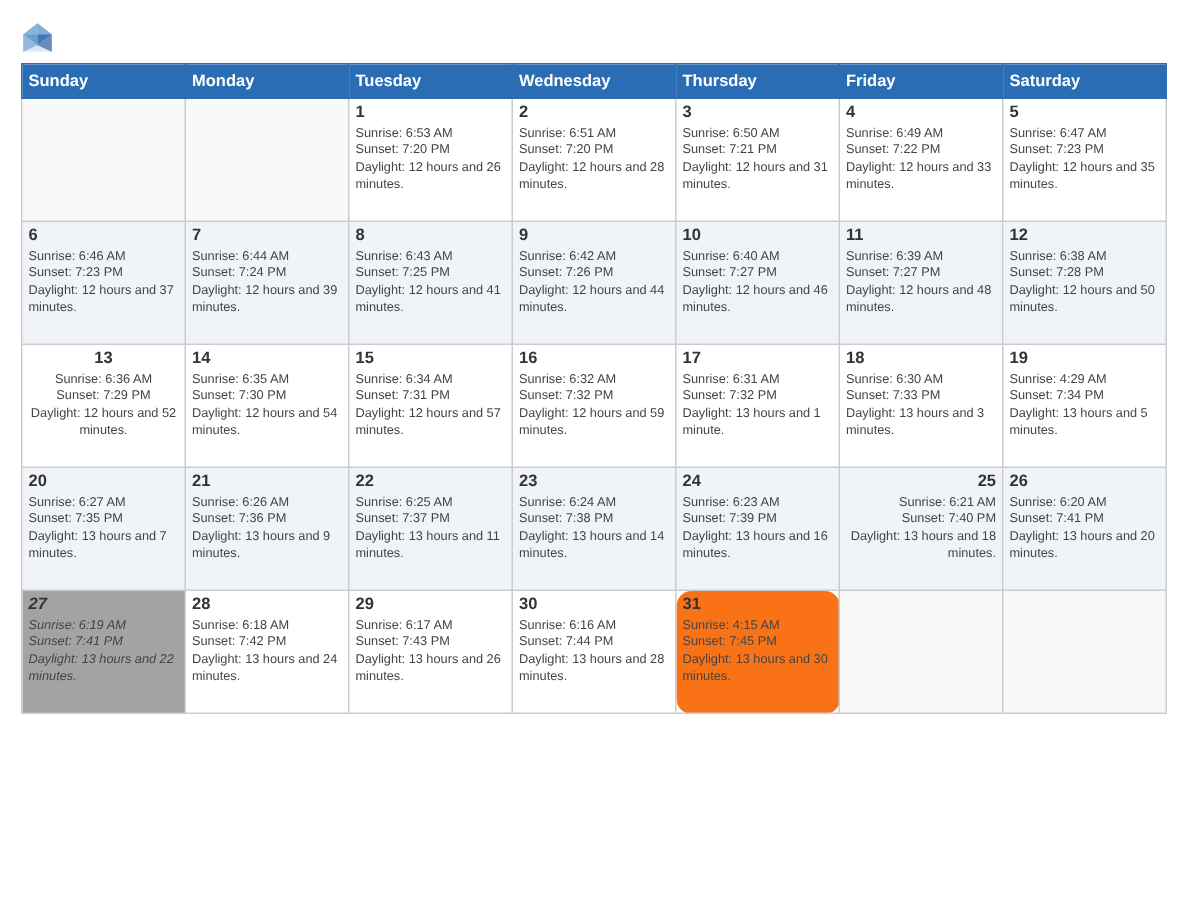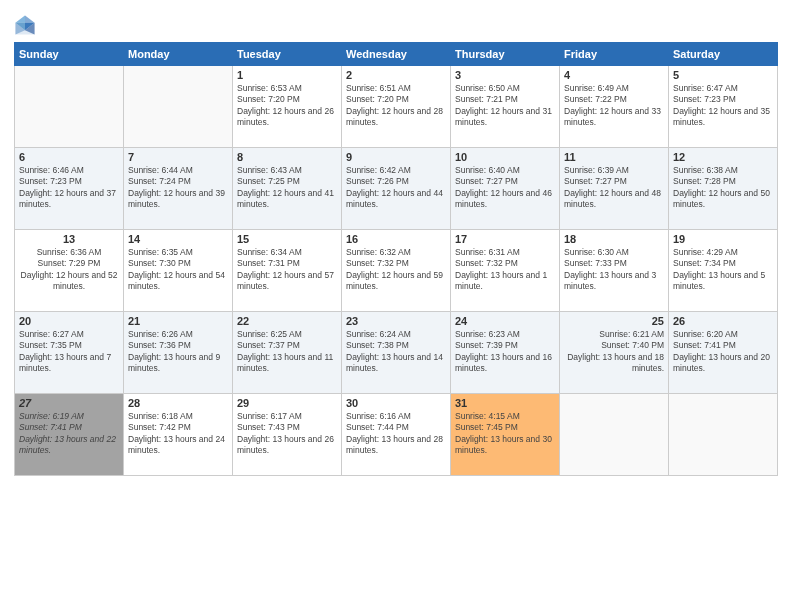--- a/index.html
+++ b/index.html
@@ -332,21 +332,21 @@
             <div class="day-info" style="white-space: pre-line;">Sunrise: 6:17 AM
 Sunset: 7:43 PM
 Daylight: 13 hours and 26 minutes.</div>
           </td>
           <td style="background: rgb(255, 255, 255);">
             <span class="day-number">30</span>
             <div class="day-info" style="white-space: pre-line;">Sunrise: 6:16 AM
 Sunset: 7:44 PM
 Daylight: 13 hours and 28 minutes.</div>
           </td>
-          <td style="background: #fdba74;">
+          <td style="background: #f97316; border-radius: 10px;">
             <span class="day-number">31</span>
             <div class="day-info" style="white-space: pre-line;">Sunrise: 4:15 AM
 Sunset: 7:45 PM
 Daylight: 13 hours and 30 minutes.</div>
           </td>
           <td class="empty-cell" style="background: rgb(249, 249, 249);"></td>
           <td class="empty-cell" style="background: rgb(249, 249, 249);"></td>
         </tr>
       </tbody>
   </table>

